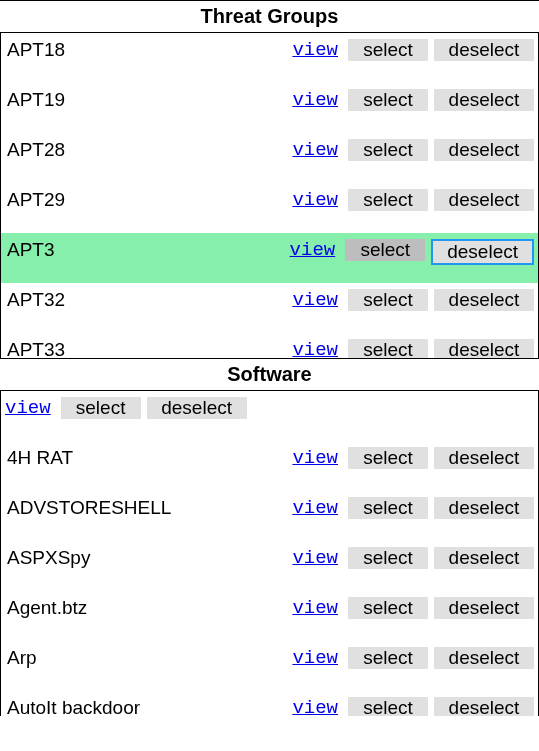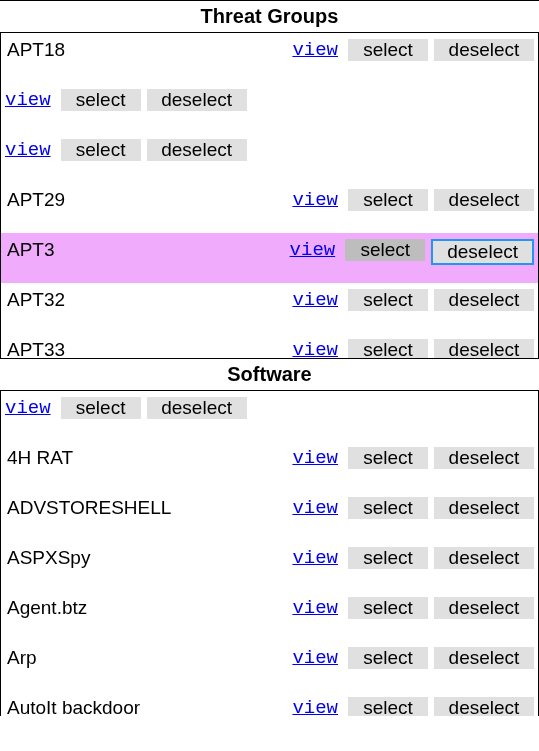--- a/index.html
+++ b/index.html
@@ -45,21 +45,21 @@
       display: block;
     }
     .row {
       display: flex;
       align-items: flex-start;
       padding: 6px 4px;
       gap: 6px;
       height: 50px;
     }
     .row.selected {
-      background: #f0abfc;
+      background: #86efac;
     }
     .row .name {
       flex: 1;
       font-size: 19px;
       padding-left: 2px;
     }
     .row .view-link {
       color: #0000EE;
       text-decoration: underline;
       font-size: 19px;
@@ -94,25 +94,27 @@
     <div class="panel">
       <div class="panel-header">Threat Groups</div>
       <div class="panel-body">
         <div class="row">
           <span class="name">APT18</span>
           <a class="view-link">view</a>
           <button class="btn select">select</button>
           <button class="btn deselect">deselect</button>
         </div>
         <div class="row">
+          <span class="name">APT19</span>
           <a class="view-link">view</a>
           <button class="btn select">select</button>
           <button class="btn deselect">deselect</button>
         </div>
         <div class="row">
+          <span class="name">APT28</span>
           <a class="view-link">view</a>
           <button class="btn select">select</button>
           <button class="btn deselect">deselect</button>
         </div>
         <div class="row">
           <span class="name">APT29</span>
           <a class="view-link">view</a>
           <button class="btn select">select</button>
           <button class="btn deselect">deselect</button>
         </div>

